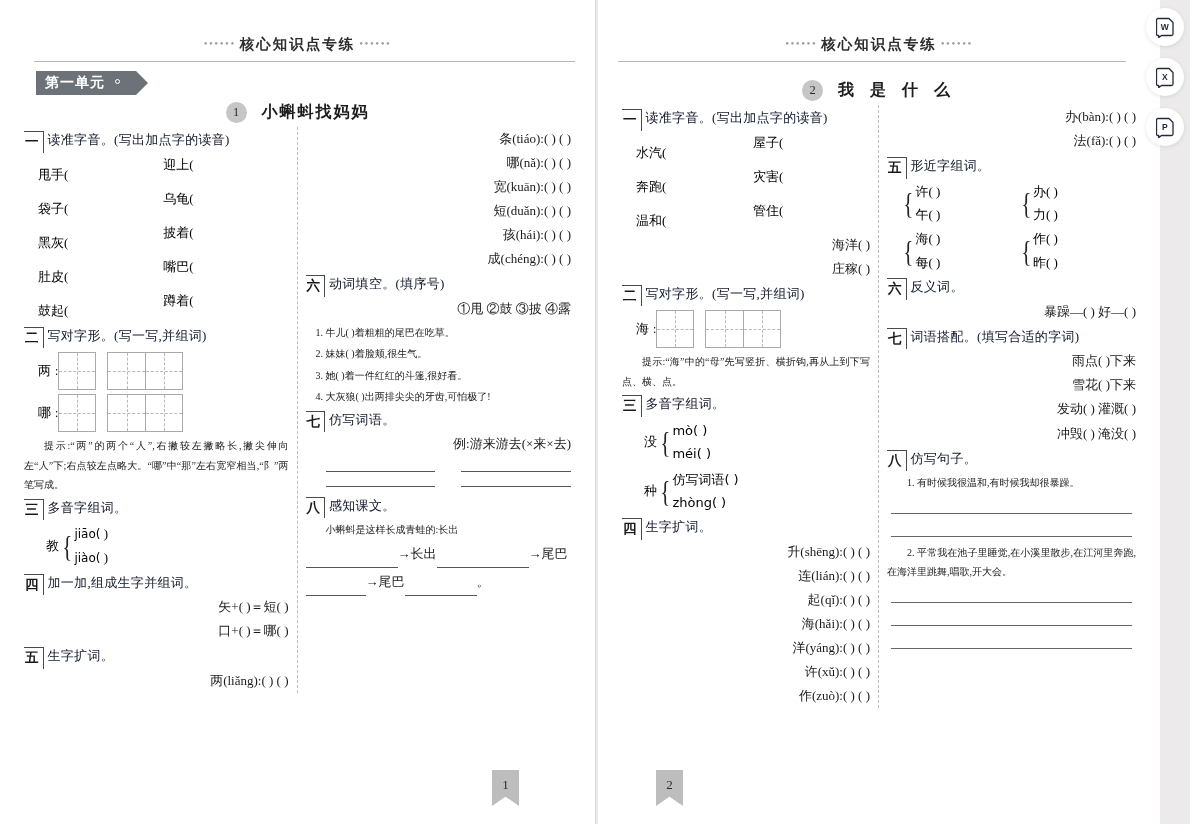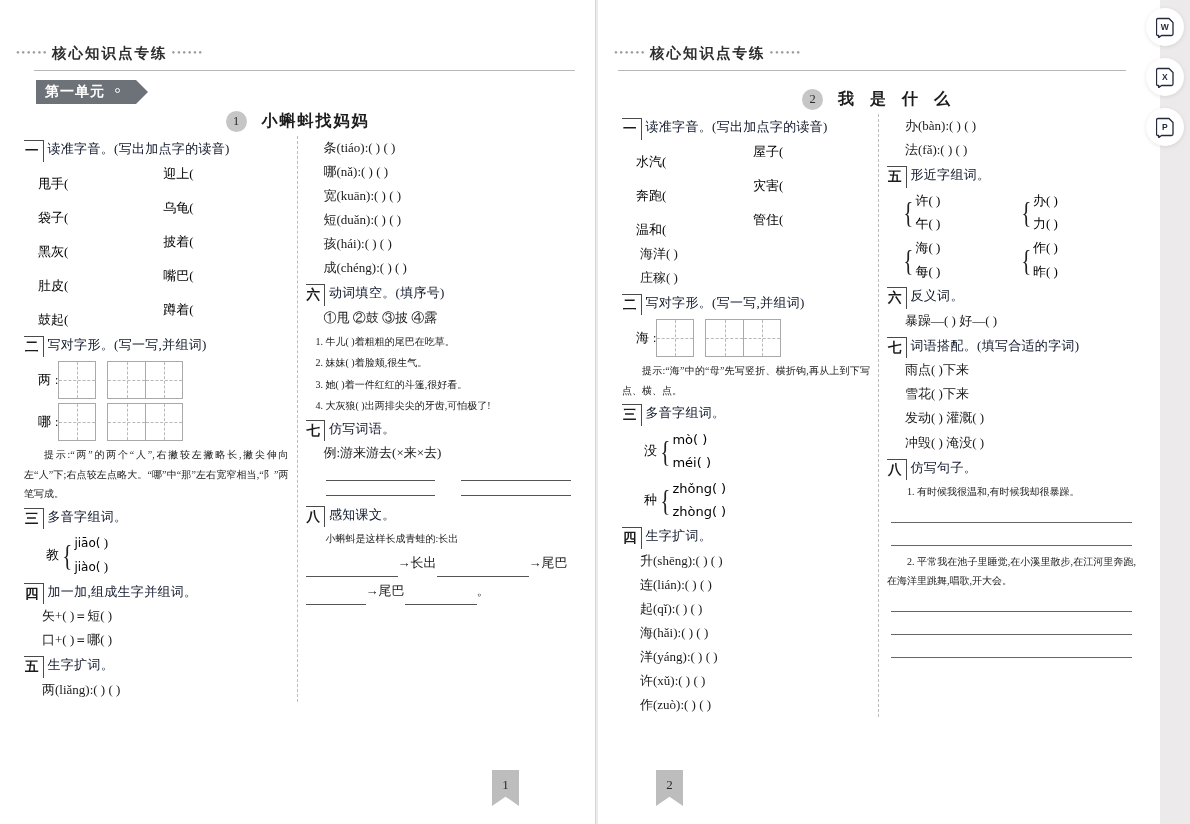--- a/index.html
+++ b/index.html
@@ -15,21 +15,21 @@
     position: absolute; top: 0; height: 824px;
     background: #ffffff;
   }
   #page-left  { left: 0px;   width: 596px; border-right: 1px solid #d8d6d6; }
   #page-right { left: 598px; width: 562px; }
 
   .page-inner { position: relative; width: 100%; height: 100%; padding: 0 16px; }
 
   
   .pg-header {
-    text-align: left; padding-top: 44px; position: relative;
+    text-align: center; padding-top: 35px; position: relative;
   }
   .pg-header .htext {
     font-size: 14.5px; font-weight: bold; letter-spacing: 2px;
     color: #2d2d2d;
   }
   .pg-header .hdots {
     font-size: 11px; color: #9a9a9a; letter-spacing: 1.5px;
     vertical-align: 2px;
   }
   .pg-header .hrule {
@@ -83,21 +83,21 @@
   .ex-no {
     flex: none; font-size: 13.5px; font-weight: bold; color: #1a1a1a;
     padding: 0 4px 1px 1px; margin-right: 4px;
     border-top: 1.6px solid #4a4a4a; border-right: 1.6px solid #4a4a4a;
     font-family: "Liberation Serif", serif;
   }
   .ex-title { font-size: 13px; color: #0f172a; letter-spacing: .3px; }
 
   
   .row { font-size: 13px; line-height: 1.85; color: #1a1a1a; white-space: nowrap; }
-  .row.indent { padding-left: 18px; }
+  .row.indent { padding-left: 18px; text-align: right; }
   .two-up { display: flex; padding-left: 14px; }
   .two-up > span { font-size: 13px; line-height: 1.85; }
   .two-up > span:first-child { width: 50%; margin-top: 10px; }
 
   .py { font-family: "DejaVu Sans", sans-serif; font-size: 12px; }
 
   
   .grids { display: flex; align-items: center; padding-left: 14px; margin: 4px 0 2px 0; }
   .grids .lbl { font-size: 13px; margin-right: 4px; }
   .tzg {
@@ -411,21 +411,21 @@
               <span class="brace">{</span>
               <span class="brace-items">
                 <span class="bi py">mò(        )</span>
                 <span class="bi py">méi(        )</span>
               </span>
             </div>
             <div class="brace-wrap">
               <span class="bchar">种</span>
               <span class="brace">{</span>
               <span class="brace-items">
-                <span class="bi py">zhǒng(        )</span>
+                <span class="bi py">仿写词语(        )</span>
                 <span class="bi py">zhòng(        )</span>
               </span>
             </div>
           </div>
 
           <div class="ex">
             <div class="ex-head">
               <span class="ex-no">四</span>
               <span class="ex-title">生字扩词。</span>
             </div>

